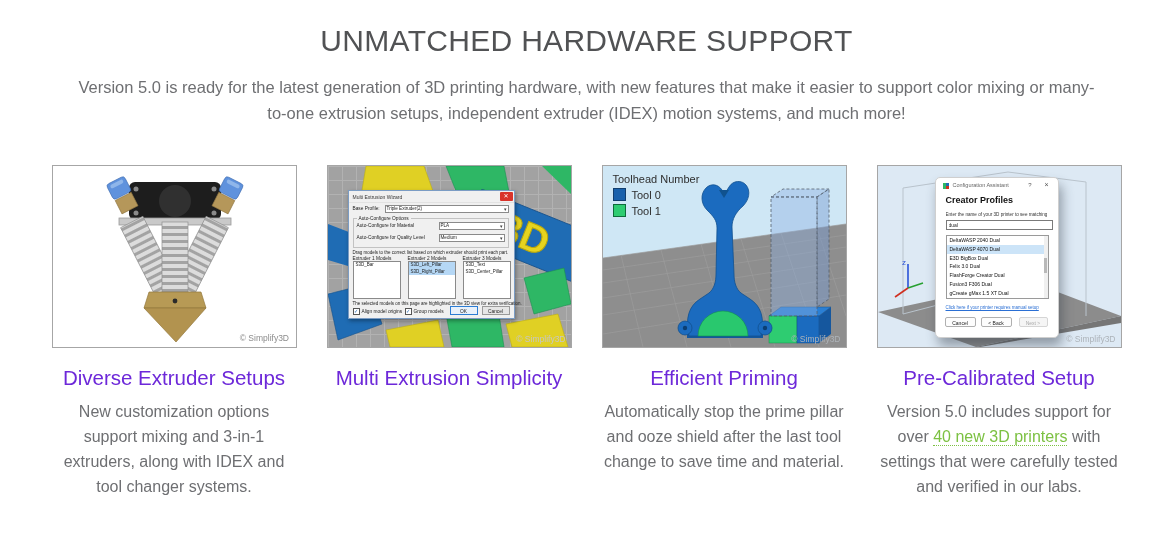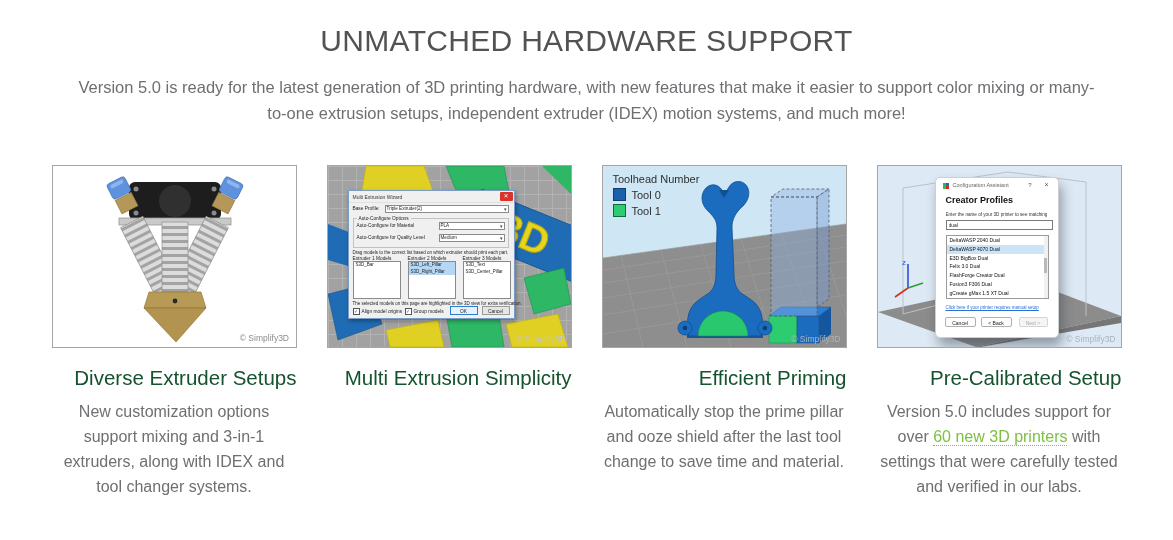--- a/index.html
+++ b/index.html
@@ -3,21 +3,21 @@
 <meta charset="utf-8">
 <style>
   html,body{margin:0;padding:0;background:#fff;}
   body{width:1173px;height:540px;overflow:hidden;font-family:"Liberation Sans","DejaVu Sans",sans-serif;}
   .page{padding-top:24px;}
   .title{margin:0;text-align:center;font-size:30px;font-weight:500;color:#515254;letter-spacing:.3px;}
   .subtitle{margin:16px auto 0;text-align:center;font-size:16.5px;line-height:26px;color:#6e6f72;}
   .cards{width:1070px;margin:39px auto 0;display:flex;gap:30px;}
   .card{width:245px;}
   .shot{position:relative;width:245px;height:183px;border:1px solid #a6a6a6;box-sizing:border-box;overflow:hidden;background:#fff;}
-  .card h2{margin:18px 0 0;text-align:right;font-size:20.5px;font-weight:500;color:#14532d;}
+  .card h2{margin:18px 0 0;text-align:center;font-size:20.5px;font-weight:500;color:#6d28d9;}
   .card p{margin:9px 2px 0;text-align:center;font-size:16px;line-height:25px;color:#6e6f72;}
   .credit{position:absolute;right:5px;bottom:3px;font-size:8.5px;color:#8e8e8e;z-index:5;}
   .credit.lt{color:#c6c6c6;} .credit.md{color:#adb3b9;}
   a.green-link{color:#7cc142;text-decoration:none;border-bottom:1.5px dotted #7cc142;}
 
   
   .scene2{position:absolute;inset:0;background-color:#a2a2a2;
     background-image:linear-gradient(#b2b2b2 1px,transparent 1px),linear-gradient(90deg,#b2b2b2 1px,transparent 1px);
     background-size:14px 14px;}
   .dlg{position:absolute;left:20px;top:24px;width:165px;height:127px;background:#f0f0f0;border:1px solid #7b9cc4;box-shadow:1px 2px 4px rgba(0,0,0,.35);font-size:5px;color:#222;z-index:3;}
@@ -288,18 +288,18 @@
           </div>
           <div class="mlink">Click here if your printer requires manual setup</div>
           <div class="b cancel">Cancel</div>
           <div class="b back">&lt; Back</div>
           <div class="b next">Next &gt;</div>
         </div>
         <span class="credit md">© Simplify3D</span>
       </div>
       <h2>Pre-Calibrated Setup</h2>
       <p>
-        <span>Version 5.0 includes support for over </span><a href="#" class="green-link">60 new 3D printers</a><span> with settings that were carefully tested and verified in our labs.</span>
+        <span>Version 5.0 includes support for over </span><a href="#" class="green-link">40 new 3D printers</a><span> with settings that were carefully tested and verified in our labs.</span>
       </p>
     </div>
 
   </div>
 </div>
 
 </body></html>

